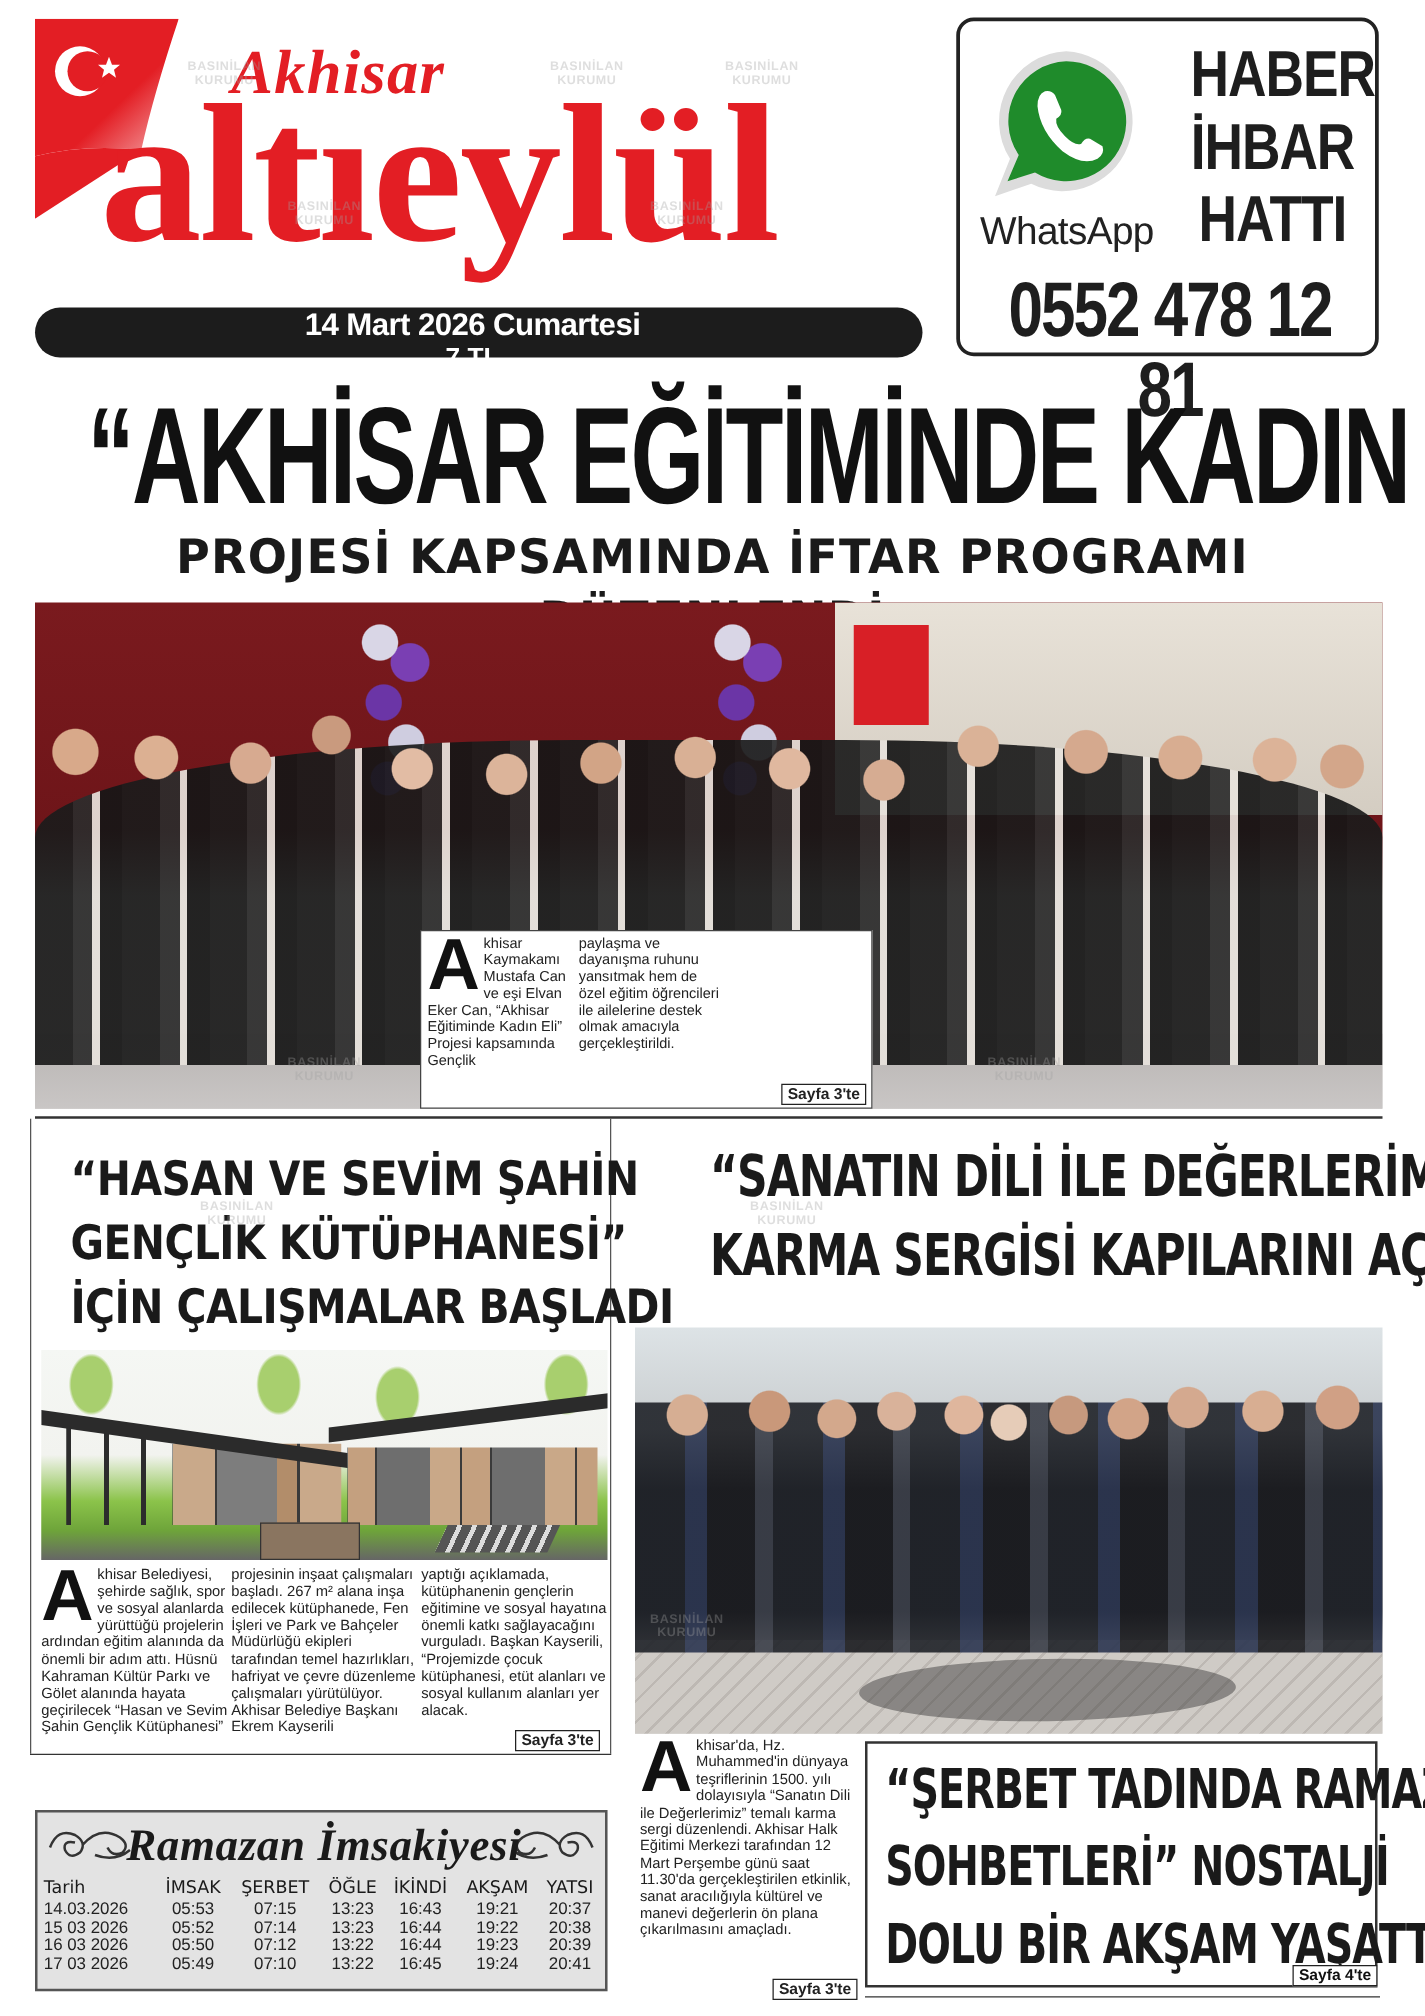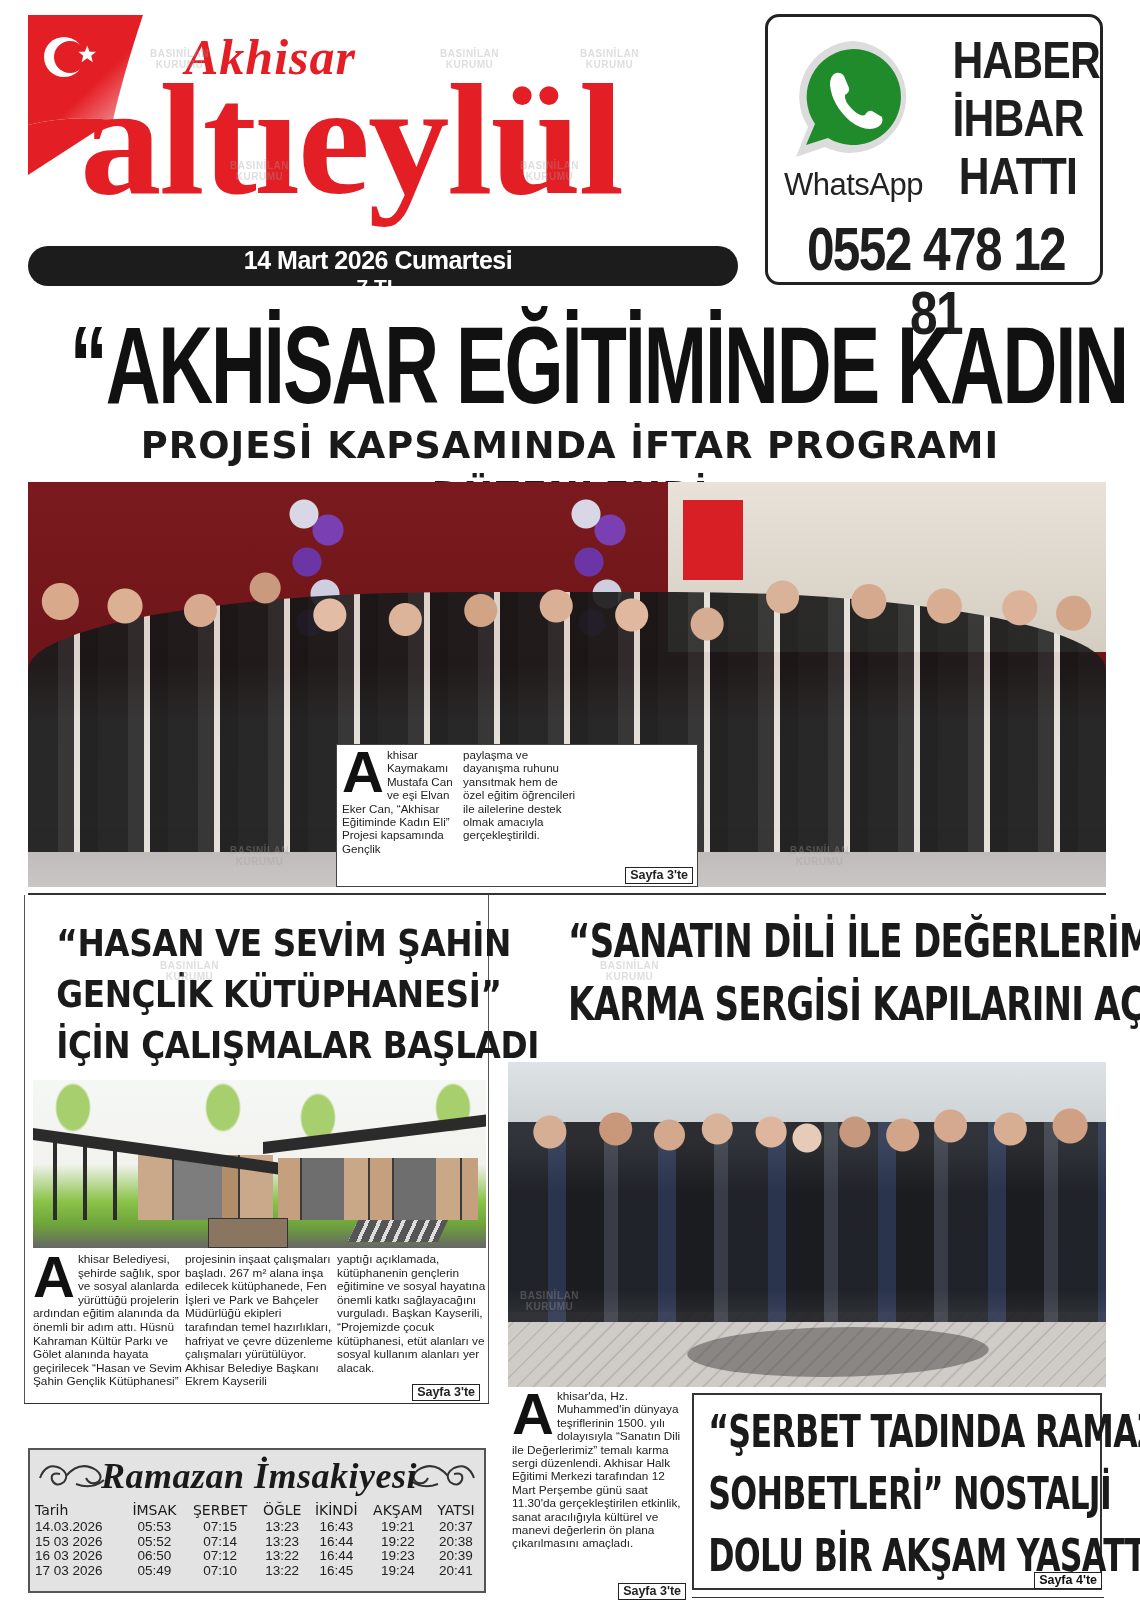--- a/index.html
+++ b/index.html
@@ -239,21 +239,21 @@
         <td>15 03  2026</td>
           <td>05:52</td>
           <td>07:14</td>
           <td>13:23</td>
           <td>16:44</td>
           <td>19:22</td>
           <td>20:38</td>
       </tr>
       <tr>
         <td>16 03 2026</td>
-          <td>06:50</td>
+          <td>05:50</td>
           <td>07:12</td>
           <td>13:22</td>
           <td>16:44</td>
           <td>19:23</td>
           <td>20:39</td>
       </tr>
       <tr>
         <td>17 03 2026</td>
           <td>05:49</td>
           <td>07:10</td>

